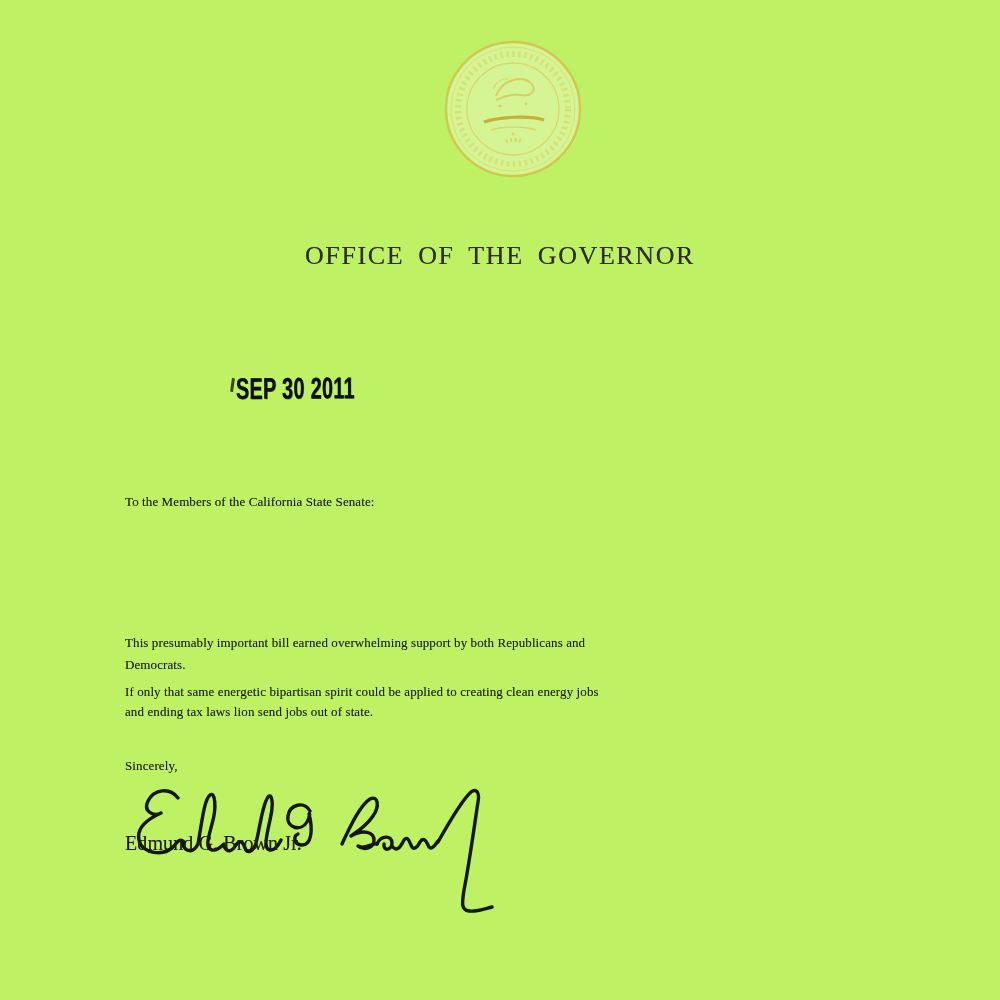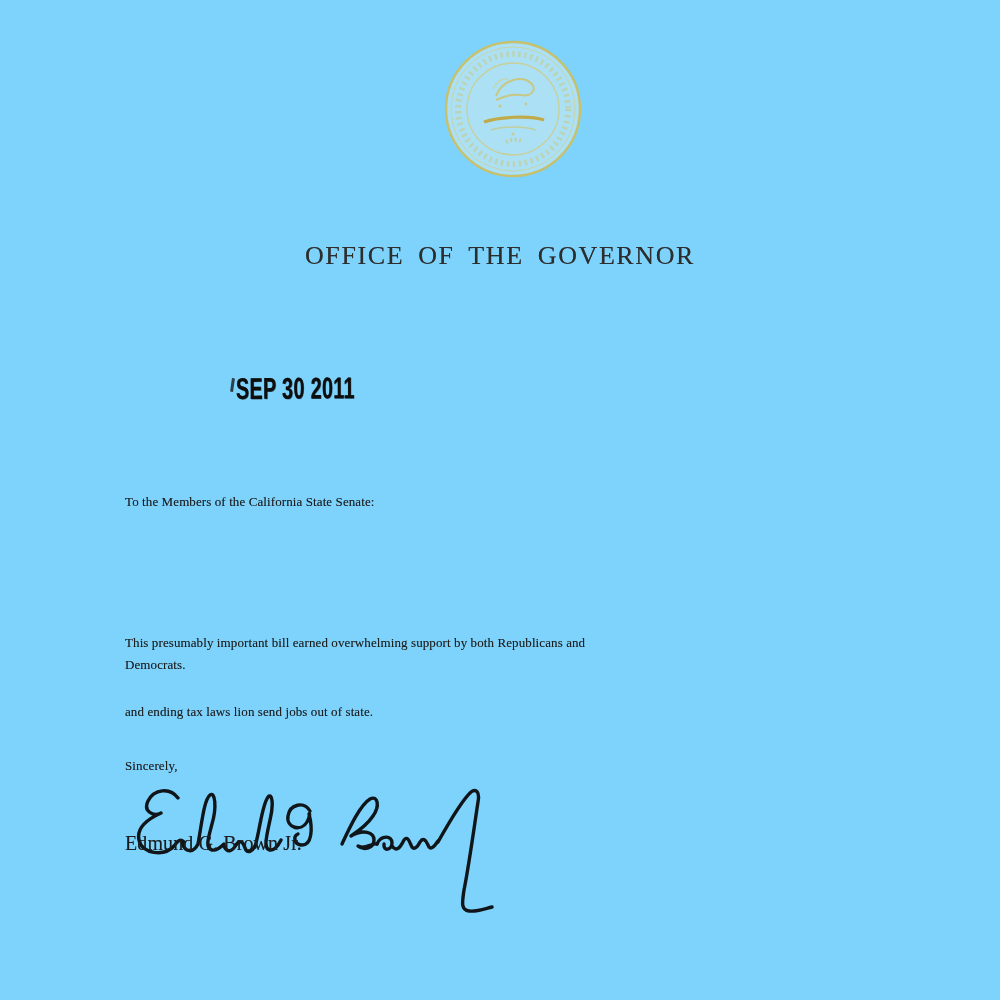--- a/index.html
+++ b/index.html
@@ -1,17 +1,17 @@
 <!DOCTYPE html>
 <html><head>
 <meta charset="utf-8">
 <style>
   html,body { margin:0; padding:0; background:#ffffff; }
   .page {
-    position:relative; width:1000px; height:1000px; background:#7dd3fc;
+    position:relative; width:1000px; height:1000px; background:#bef264;
     font-family:"Liberation Serif", serif; overflow:hidden;
   }
   
   .seal { position:absolute; left:438px; top:34px; width:150px; height:150px;
           filter:blur(0.5px); opacity:0.95; }
   
   .letterhead {
     position:absolute; top:241px; left:0; width:1000px; text-align:center;
     font-size:26px; letter-spacing:1.6px; color:#2d2d2d; word-spacing:6px;
     font-family:"Liberation Serif", serif; text-shadow:0 0 0.6px rgba(40,40,40,0.55);
@@ -70,20 +70,21 @@
   </div>
 
   <div class="letterhead">OFFICE OF THE GOVERNOR</div>
 
   <div class="stamp-tick"></div>
   <div class="stamp">SEP 30 2011</div>
 
   <div class="line l-sal">To the Members of the California State Senate:</div>
   <div class="line l-p2a">This presumably important bill earned overwhelming support by both Republicans and</div>
   <div class="line l-p2b">Democrats.</div>
+  <div class="line l-p3a">If only that same energetic bipartisan spirit could be applied to creating clean energy jobs</div>
   <div class="line l-p3b">and ending tax laws lion send jobs out of state.</div>
   <div class="line l-close">Sincerely,</div>
 
   <div class="signature">
     <svg viewBox="0 0 395 150" width="395" height="150" aria-hidden="true">
       <g fill="none" stroke="#070707" stroke-width="3.4" stroke-linecap="round" stroke-linejoin="round" opacity="0.93">
 
         <path d="M66,18 C58,7 42,9 36,21 C31,31 41,37 49,33 C38,38 24,47 27,60 C30,74 52,77 62,66 C66,61 68,58 72,62"></path>
 
         <path d="M70,63 C73,72 81,74 86,64 C90,42 92,20 98,15 C103,11 105,27 100,44 C96,59 93,68 100,70 C105,71 109,67 112,64"></path>

